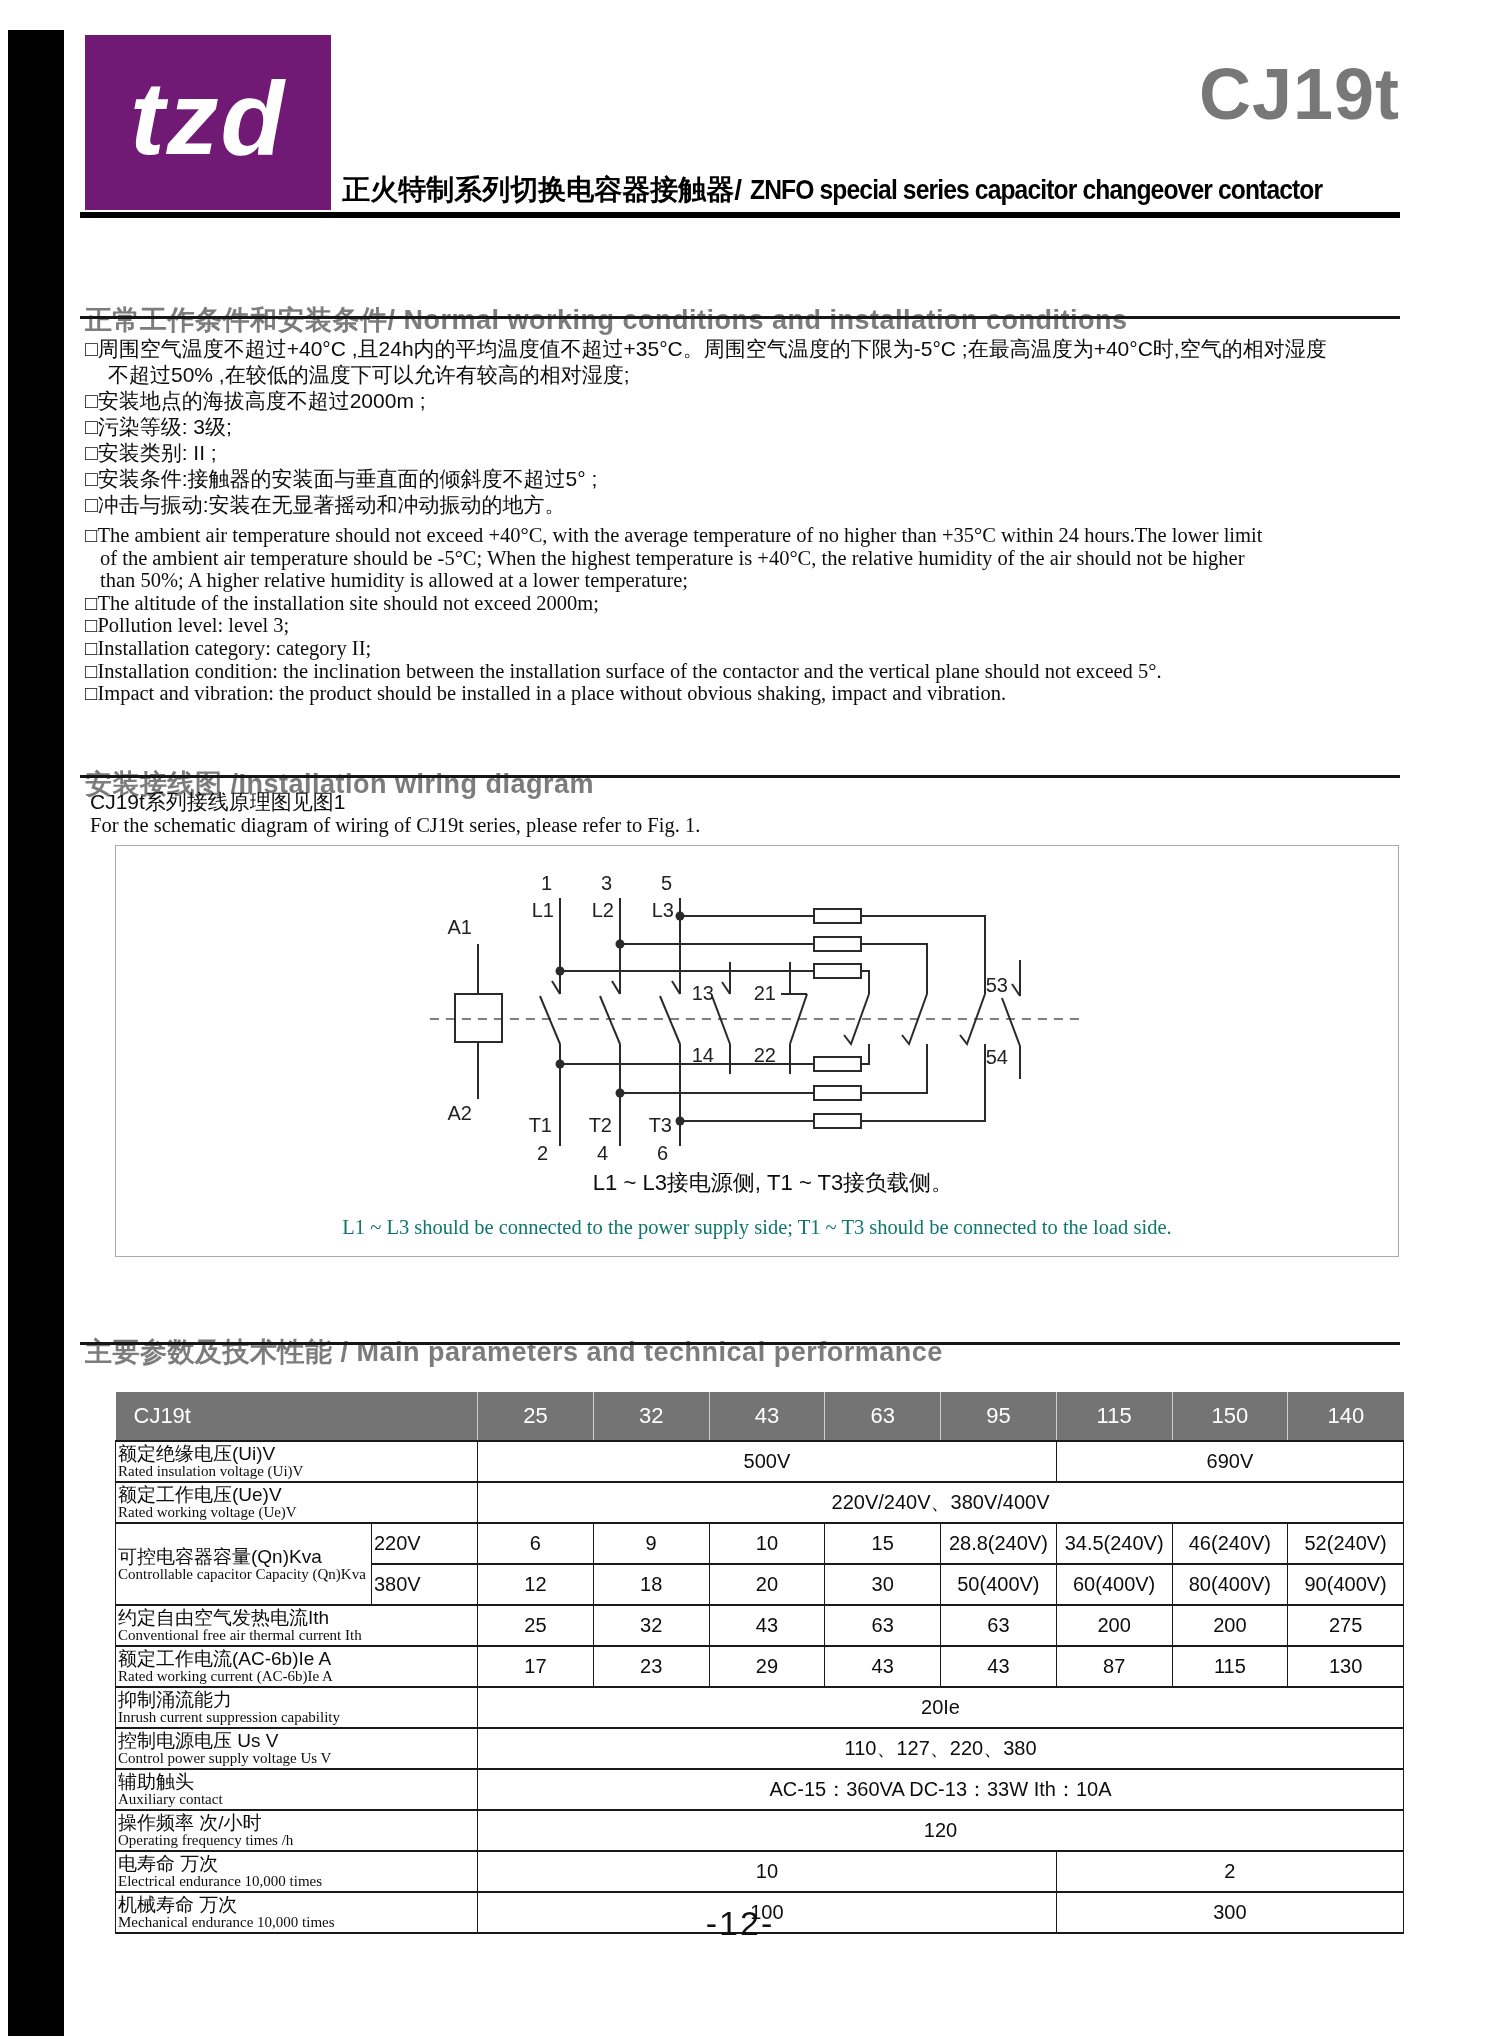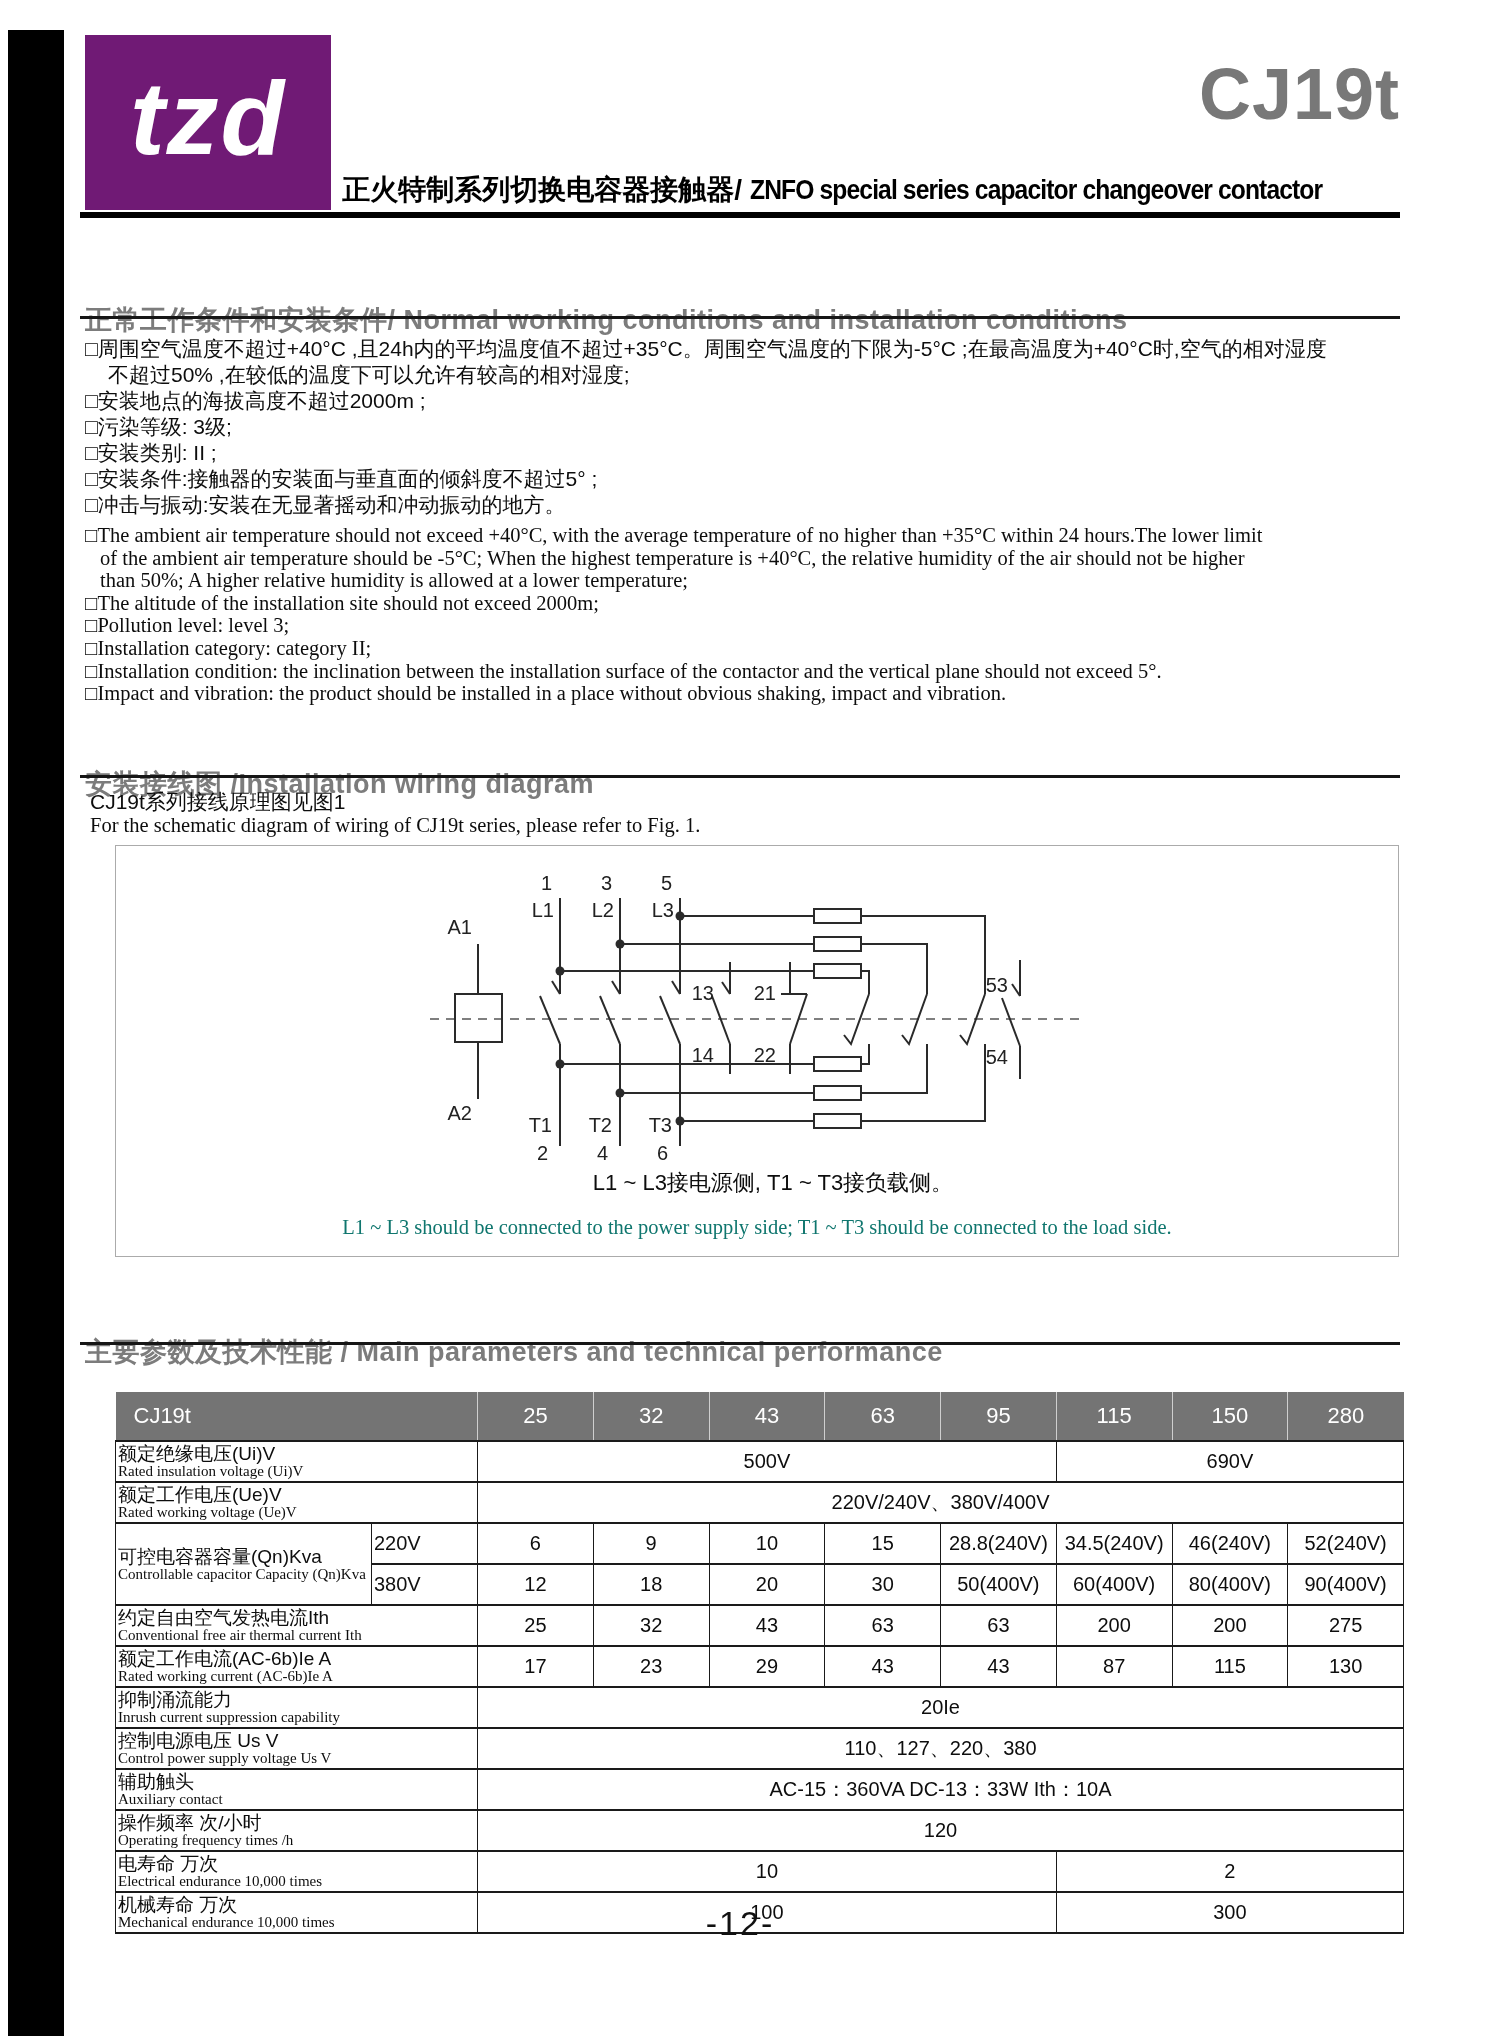--- a/index.html
+++ b/index.html
@@ -263,21 +263,21 @@
       <thead>
           <tr>
             <th class="lblh" colspan="2">CJ19t</th>
             <th>25</th>
             <th>32</th>
             <th>43</th>
             <th>63</th>
             <th>95</th>
             <th>115</th>
             <th>150</th>
-            <th>280</th>
+            <th>140</th>
           </tr>
         </thead>
       <tbody>
           <tr>
             <td class="lbl" colspan="2">
               <div class="lbl-cn">额定绝缘电压(Ui)V</div>
               <div class="lbl-en">Rated insulation voltage (Ui)V</div>
             </td>
             <td class="val" colspan="5">500V</td>
             <td class="val" colspan="3">690V</td>

